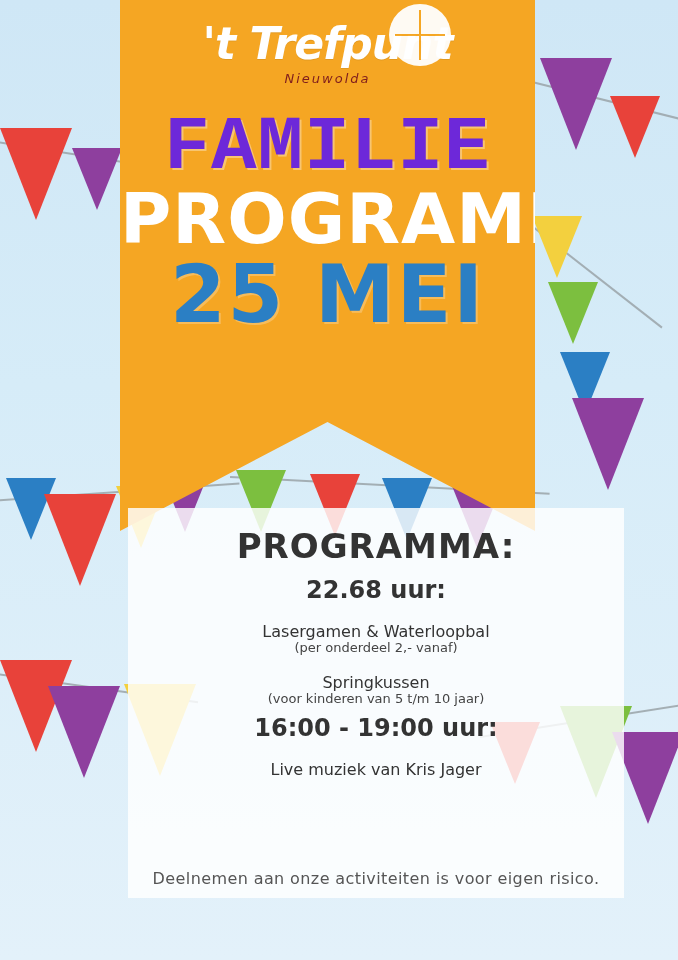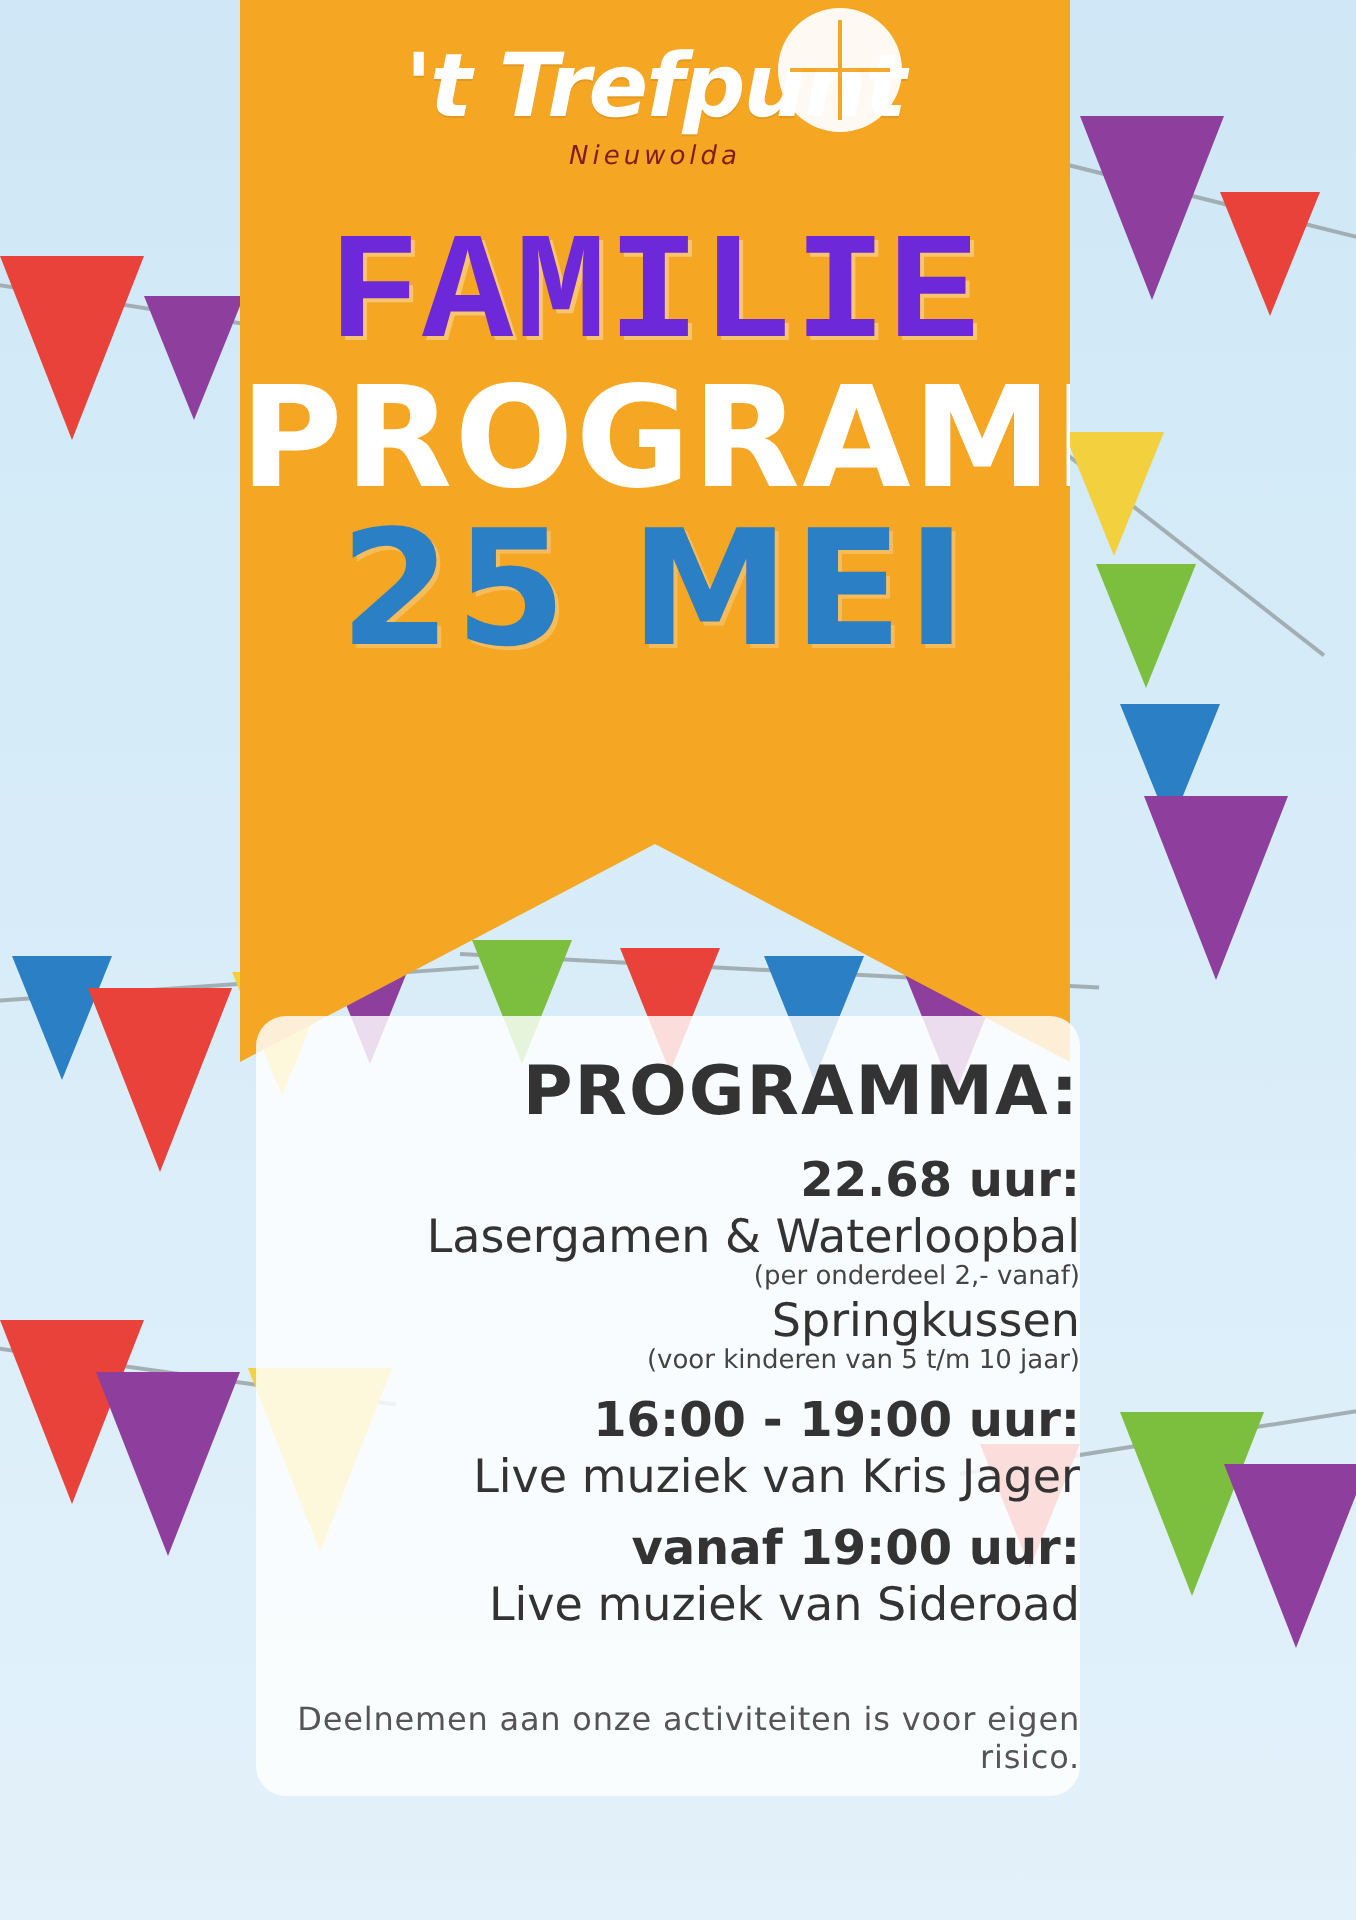--- a/index.html
+++ b/index.html
@@ -153,46 +153,45 @@
     color: #2b7fc4;
     letter-spacing: 2px;
     text-shadow: 2px 2px 0 rgba(255,255,255,.25);
   }
 
   
   #program {
     position: absolute;
     left: 128px;
     top: 508px;
-    width: 412px;
+    width: 496px;
     height: 390px;
     background: rgba(255,255,255,.82);
     z-index: 7;
-    text-align: right;
+    text-align: center;
     padding-top: 18px;
     box-sizing: border-box;
-    border-radius: 15px;
   }
   #program-title {
     font-size: 34px;
     font-weight: bold;
     color: #333333;
     letter-spacing: 1px;
     margin-bottom: 10px;
   }
   .time {
     font-size: 24px;
     font-weight: bold;
     color: #333333;
     margin-top: 8px;
   }
   .act {
-    font-size: 23px;
+    font-size: 16px;
     color: #333333;
-    margin-top: 2px;
+    margin-top: 18px;
   }
   .note {
     font-size: 13px;
     color: #444444;
     margin-top: -1px;
   }
   #disclaimer {
     position: absolute;
     left: 0;
     right: 0;
@@ -266,21 +265,17 @@
     <div>
       <div class="act">Springkussen</div>
       <div class="note">(voor kinderen van 5 t/m 10 jaar)</div>
     </div>
 
     <div>
       <div class="time">16:00 - 19:00 uur:</div>
       <div class="act">Live muziek van Kris Jager</div>
     </div>
 
-    <div>
-      <div class="time">vanaf 19:00 uur:</div>
-      <div class="act">Live muziek van Sideroad</div>
-    </div>
 
     <div id="disclaimer">Deelnemen aan onze activiteiten is voor eigen risico.</div>
   </div>
 
 </div>
 
 </body></html>

